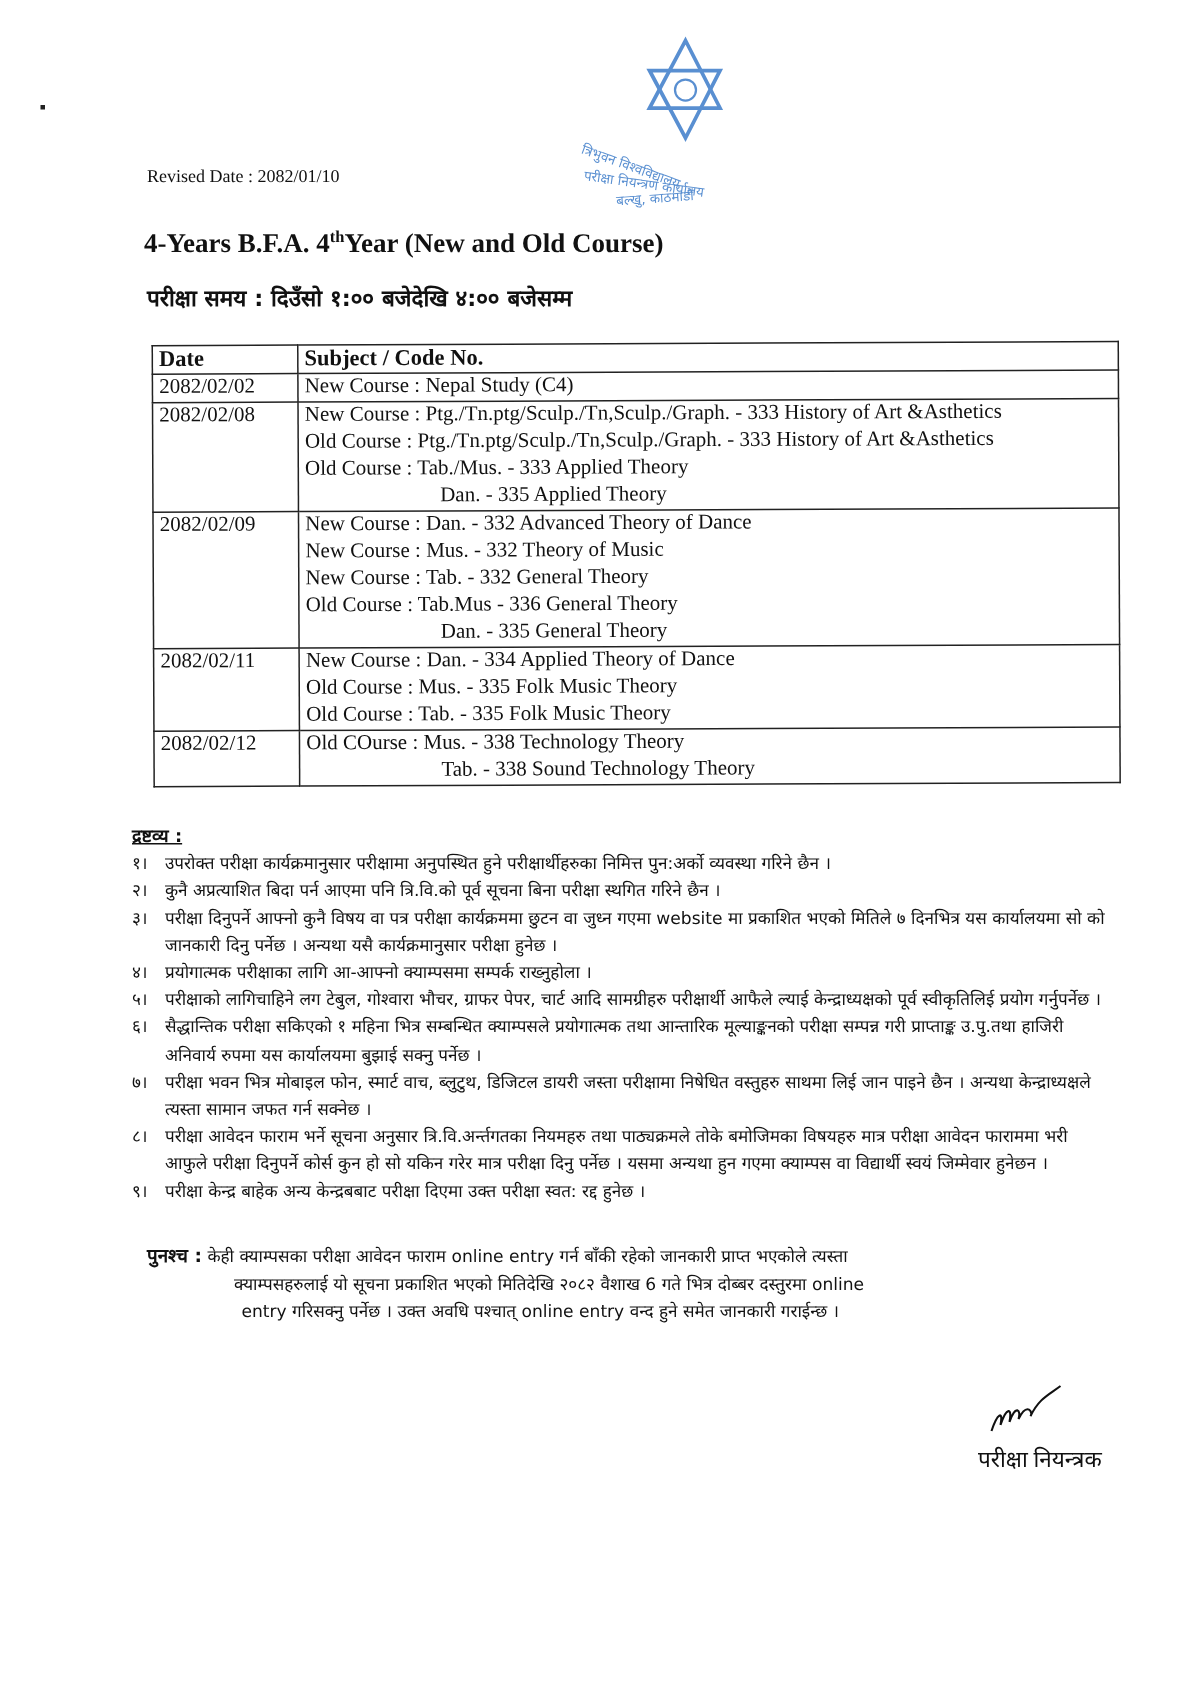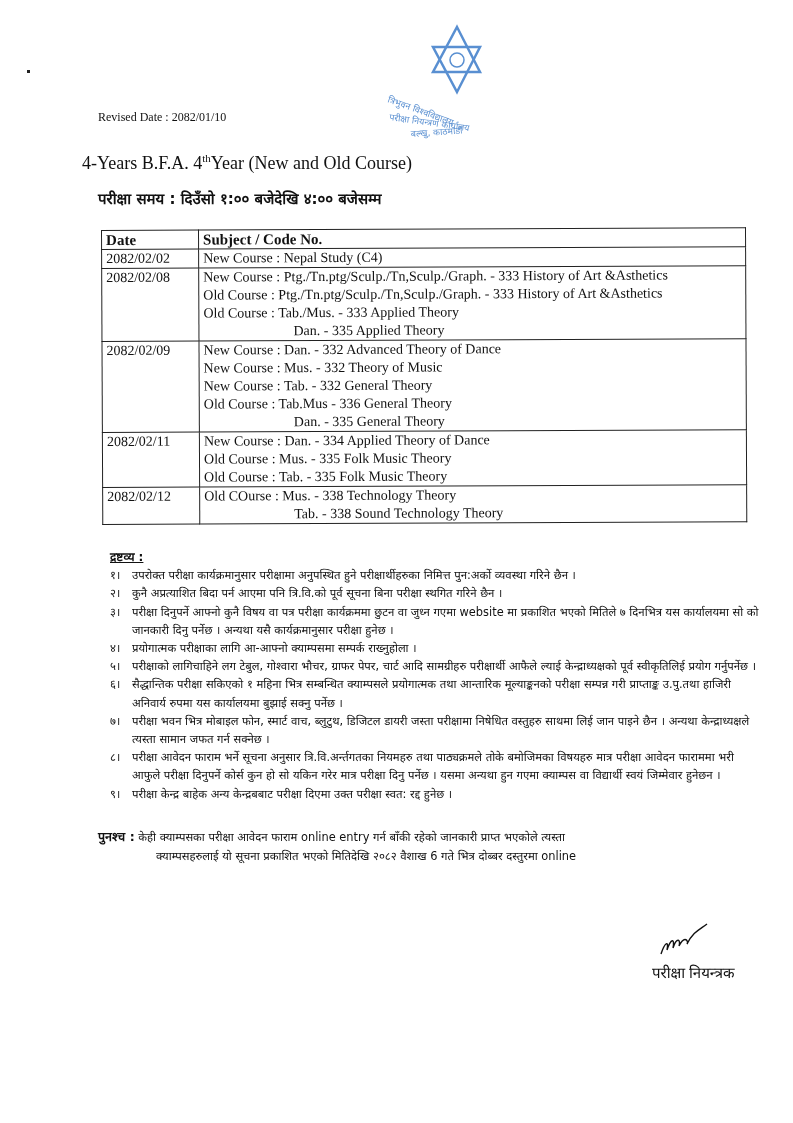--- a/index.html
+++ b/index.html
@@ -3,35 +3,35 @@
 <meta charset="utf-8">
 <style>
   html, body { margin: 0; padding: 0; background: #ffffff; }
   body {
     width: 793px; height: 1123px; position: relative; overflow: hidden;
     font-family: "Liberation Serif", "DejaVu Serif", serif; color: #111;
   }
   .dot { position: absolute; left: 27px; top: 70px; width: 3px; height: 3px; background: #222; }
   .seal { position: absolute; left: 375px; top: 22px; width: 130px; height: 135px; }
   .revised { position: absolute; left: 98px; top: 110px; font-size: 12px; }
-  .title { position: absolute; left: 82px; top: 152px; font-size: 18px; font-weight: normal; text-align: right; }
+  .title { position: absolute; left: 96px; top: 152px; font-size: 18px; font-weight: bold; text-align: right; }
   .title sup { font-size: 11px; }
   .time { position: absolute; left: 98px; top: 188px; font-size: 15px; font-weight: bold;
     font-family: "DejaVu Sans", sans-serif; }
   table.sched {
     position: absolute; left: 101px; top: 230px; width: 645px;
     border-collapse: collapse; font-size: 14px; line-height: 18px;
     transform: rotate(-0.25deg); transform-origin: left top;
   }
   table.sched td, table.sched th { border: 1.3px solid #222; padding: 0 4px; vertical-align: top; text-align: left; }
   table.sched th { font-weight: bold; font-size: 15px; }
   table.sched td.date { width: 88px; }
   .line { display: block; white-space: nowrap; }
   .line.indent { padding-left: 90px; }
-  .notes { position: absolute; left: 110px; top: 548px; width: 650px;
+  .notes { position: absolute; left: 88px; top: 548px; width: 650px;
     font-family: "DejaVu Sans", sans-serif; font-size: 11.4px; line-height: 18.2px; }
   .notes-title { font-weight: bold; text-decoration: underline; font-size: 12px; }
   .note { display: flex; }
   .note .num { min-width: 22px; }
   .note .txt { flex: 1; }
   .ps { position: absolute; left: 98px; top: 828px; width: 650px;
     font-family: "DejaVu Sans", sans-serif; font-size: 11.4px; line-height: 18.5px; }
   .ps-label { font-weight: bold; font-size: 12.5px; }
   .ps-line2 { padding-left: 58px; display: block; }
   .ps-line3 { padding-left: 63px; display: block; }
@@ -154,18 +154,19 @@
         <span class="num">९।</span>
         <span class="txt">परीक्षा केन्द्र बाहेक अन्य केन्द्रबबाट परीक्षा दिएमा उक्त परीक्षा स्वत: रद्द हुनेछ ।</span>
       </div>
     </div>
 </div>
 
 <div class="ps">
   <span class="ps-label">पुनश्च :</span>
   <span>केही क्याम्पसका परीक्षा आवेदन फाराम online entry गर्न बाँकी रहेको जानकारी प्राप्त भएकोले त्यस्ता</span>
   <span class="ps-line2">क्याम्पसहरुलाई यो सूचना प्रकाशित भएको मितिदेखि २०८२ वैशाख 6 गते भित्र दोब्बर दस्तुरमा online</span>
+  <span class="ps-line3">entry गरिसक्नु पर्नेछ । उक्त अवधि पश्चात् online entry वन्द हुने समेत जानकारी गराईन्छ ।</span>
 </div>
 
 <svg class="sig" viewBox="0 0 60 40">
   <path d="M6,34 C10,22 14,20 12,30 C16,18 20,18 18,28 C22,16 26,20 24,26 C30,14 34,22 32,24 C38,12 44,10 52,4" fill="none" stroke="#111" stroke-width="1.4"></path>
 </svg>
 <div class="signatory">परीक्षा नियन्त्रक</div>
 
 </body></html>

